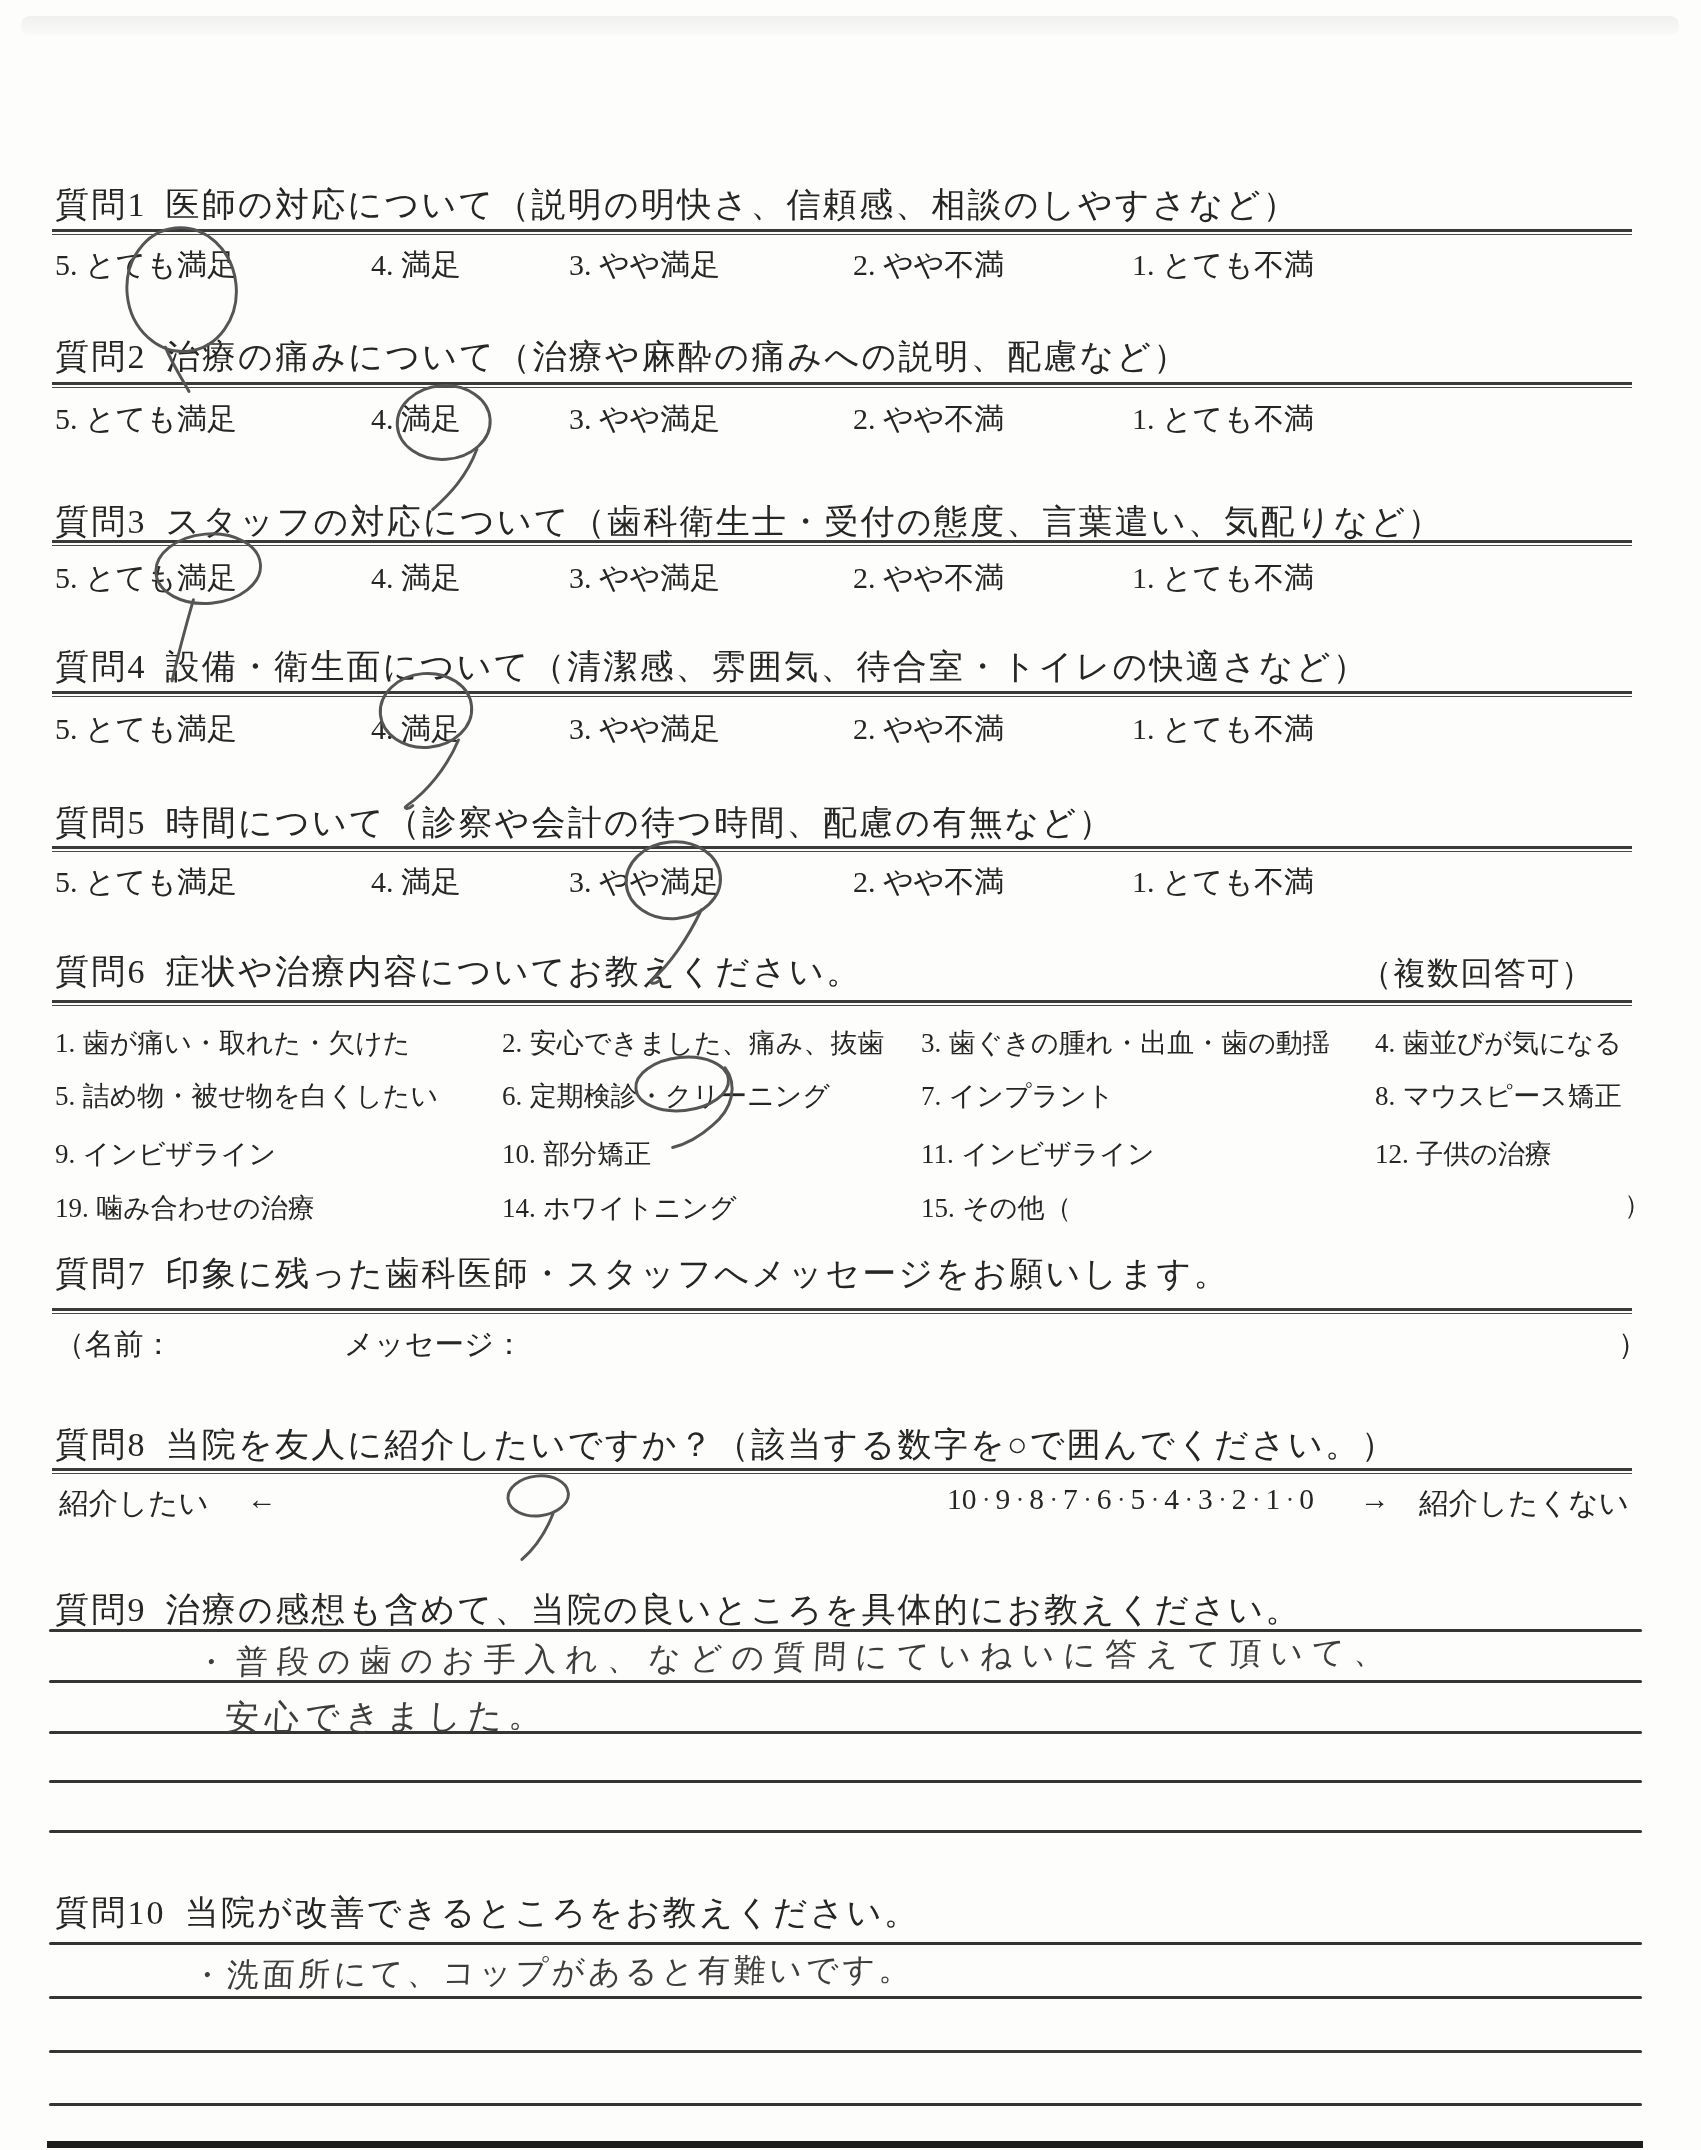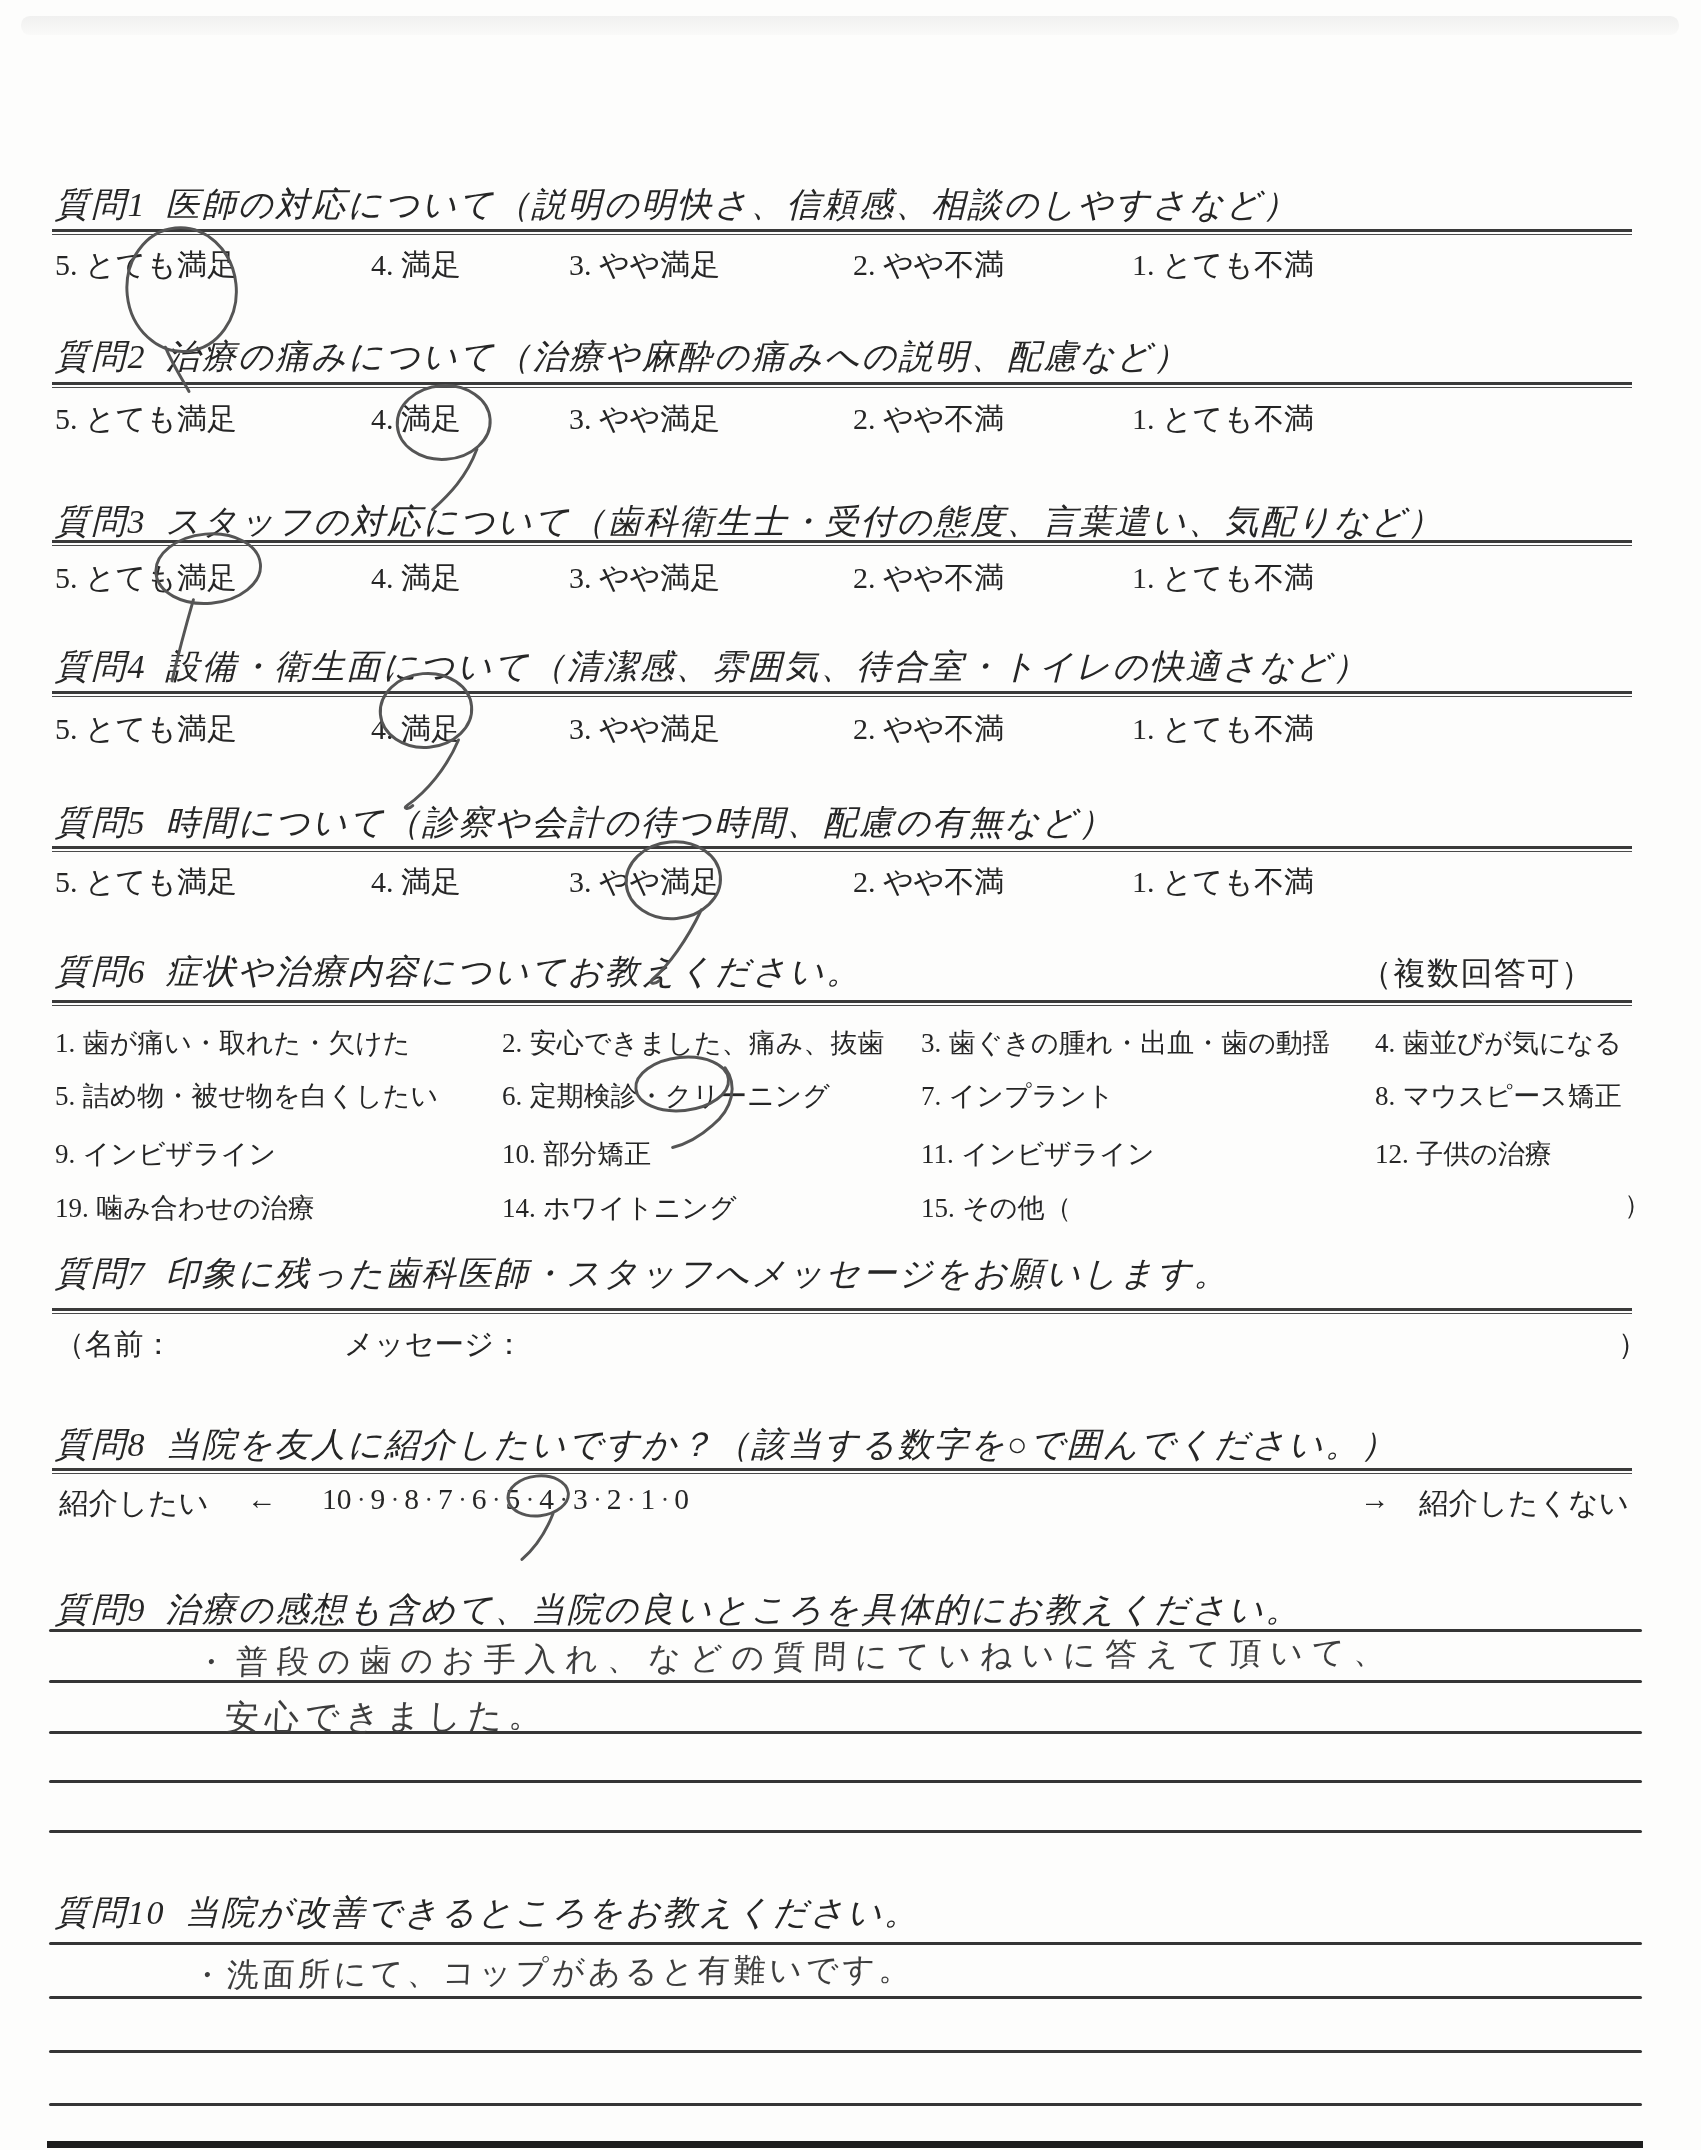--- a/index.html
+++ b/index.html
@@ -18,41 +18,41 @@
     border-radius:8.9px;opacity:.65;
   }
   .main-header{
     position:absolute;left:52px;top:83px;
     font-size:46px;letter-spacing:1.5px;color:#3a3a3a;
     white-space:nowrap;font-weight:500;
   }
   .qhead{
     position:absolute;left:55px;
     font-size:34px;letter-spacing:2.2px;line-height:1.15;
-    color:#262626;white-space:nowrap;font-style:italic;
+    color:#262626;white-space:nowrap;
   }
   .qnum{margin-right:19px;}
   .rule{
     position:absolute;left:52px;width:1580px;height:2.2px;
     border-top:3px solid #3a3a3a;border-bottom:1.5px solid #4a4a4a;
   }
   .optrow{position:absolute;left:0;width:1701px;height:38px;}
   .opt{position:absolute;white-space:nowrap;font-size:30px;color:#262626;}
   .onum{margin-right:7.4px;}
   .p5{left:55px}.p4{left:371px}.p3{left:569px}.p2{left:853px}.p1{left:1132px}
   .q6note{position:absolute;left:1360px;font-size:32px;letter-spacing:1.5px;color:#262626;white-space:nowrap;}
   .q6item{position:absolute;font-size:27px;color:#262626;white-space:nowrap;}
   .c1{left:55px}.c2{left:502px}.c3{left:921px}.c4{left:1375px}
   .paren-close{position:absolute;font-size:29.5px;color:#262626;}
   .q7row span{white-space:nowrap;}
   .q7label{position:absolute;font-size:29.5px;color:#262626;white-space:nowrap;}
   .scale-label{position:absolute;font-size:29.5px;color:#262626;white-space:nowrap;}
   .scaleflex{
     position:absolute;left:322px;top:1483px;width:992px;
-    display:flex;justify-content:flex-start;align-items:center;
+    display:flex;justify-content:flex-end;align-items:center;
     font-size:29.5px;color:#262626;
   }
   .scaleflex .dot{font-size:19px;color:#333;}
   .ansline{position:absolute;left:49px;width:1593px;height:3px;background:#353535;border-radius:1.5px;}
   .ansline-thick{position:absolute;left:47px;width:1596px;height:6.6px;background:#1d1d1d;}
   .hand{
     position:absolute;
     font-family:"DejaVu Sans","Liberation Sans",sans-serif;
     color:#3d3d3d;white-space:nowrap;
     transform:skewX(-3deg) rotate(-0.5deg);

